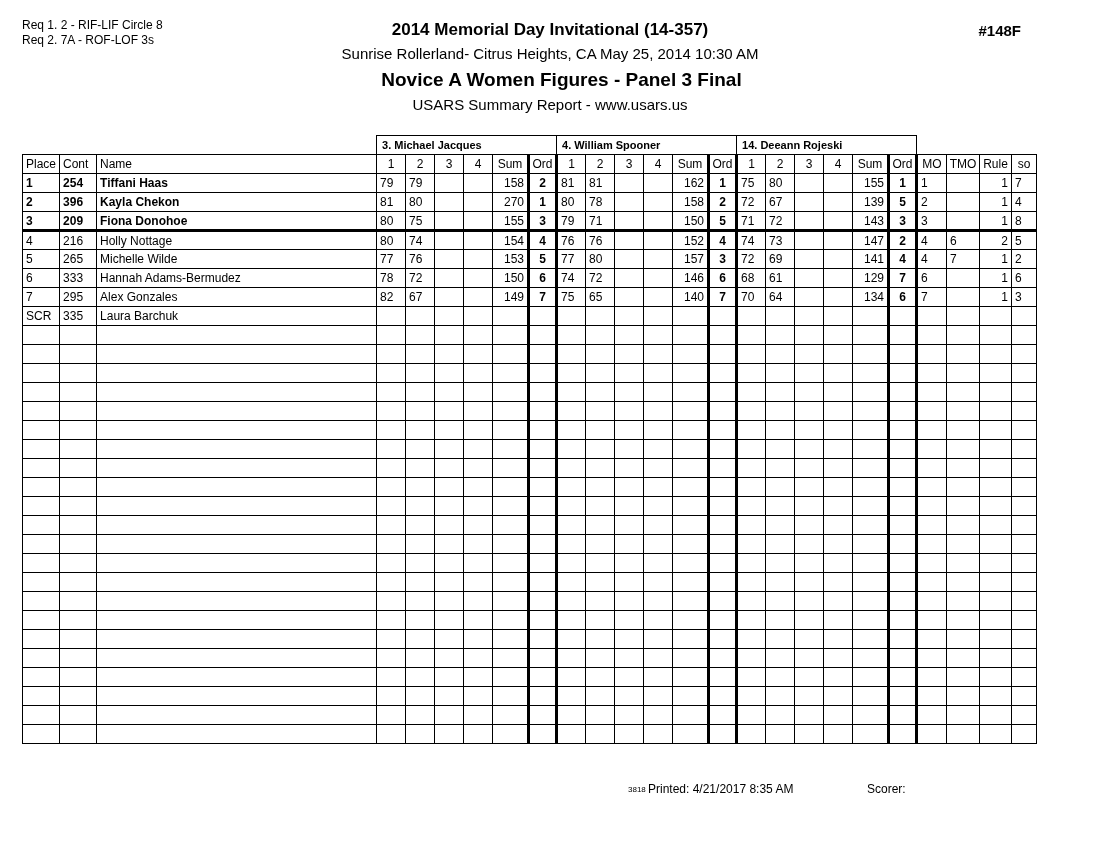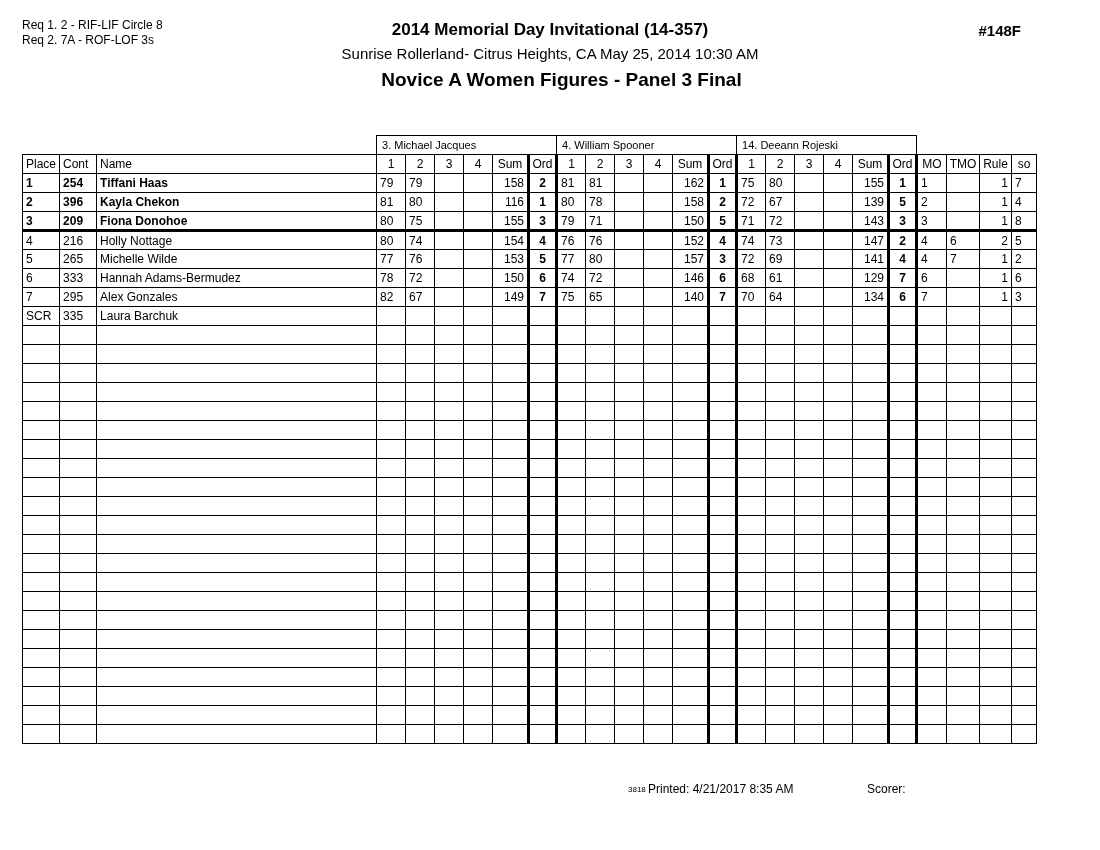--- a/index.html
+++ b/index.html
@@ -54,21 +54,21 @@
     font-size: 12px;
     font-weight: normal;
     text-align: left;
     overflow: hidden;
     white-space: nowrap;
     box-sizing: border-box;
   }
   .nb { border: none; background: #fff; }
   th.judgebox {
     font-size: 11px;
-    font-weight: normal;
+    font-weight: bold;
     text-align: left;
     padding-left: 5px;
   }
   th.chead { text-align: center; padding: 0 1px; }
   th.hleft { text-align: left; }
   td.sum { text-align: right; }
   td.rule { text-align: right; }
   td.ord { text-align: center; font-weight: bold; }
   .thick {
     border-left: 3px solid #000 !important;
@@ -95,20 +95,21 @@
   <div>Req 1. 2 - RIF-LIF Circle 8</div>
   <div>Req 2. 7A - ROF-LOF 3s</div>
 </div>
 
 <div class="event-code">#148F</div>
 
 <div class="hdr">
   <div class="h1">2014  Memorial Day Invitational (14-357)</div>
   <div class="h2">Sunrise Rollerland- Citrus Heights, CA  May 25, 2014  10:30 AM</div>
   <div class="h3">Novice A Women Figures - Panel 3 Final</div>
+  <div class="h4">USARS Summary Report - www.usars.us</div>
 </div>
 
 <div class="tablewrap">
   <table>
       <colgroup>
         <col style="width: 36px;">
         <col style="width: 37px;">
         <col style="width: 280px;">
         <col style="width: 29px;">
         <col style="width: 29px;">
@@ -198,21 +199,21 @@
           <td>7</td>
         </tr>
         <tr class="boldrow">
           <td class="b">2</td>
           <td class="b">396</td>
           <td class="b">Kayla Chekon</td>
           <td class="score">81</td>
           <td class="score">80</td>
           <td class="score"></td>
           <td class="score"></td>
-          <td class="sum">116</td>
+          <td class="sum">270</td>
           <td class="ord thick">1</td>
           <td class="score">80</td>
           <td class="score">78</td>
           <td class="score"></td>
           <td class="score"></td>
           <td class="sum">158</td>
           <td class="ord thick">2</td>
           <td class="score">72</td>
           <td class="score">67</td>
           <td class="score"></td>

